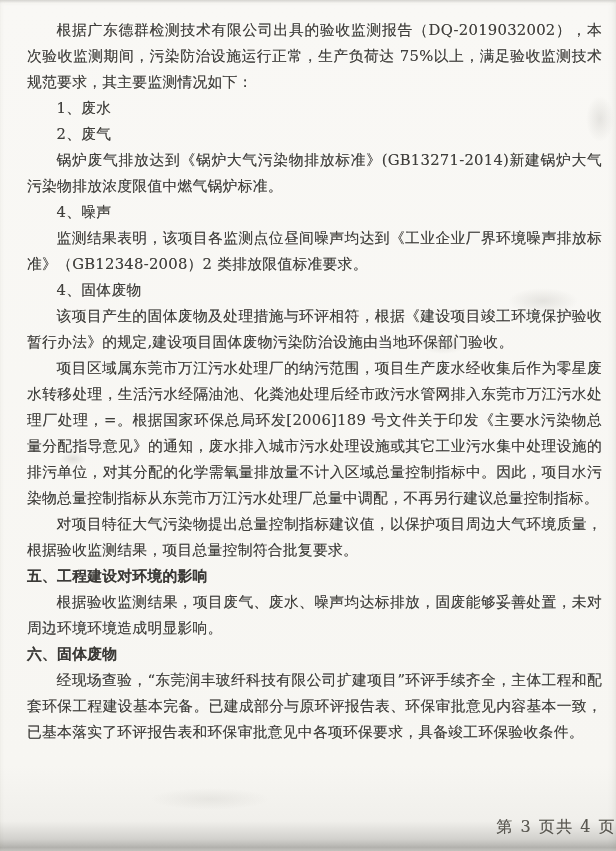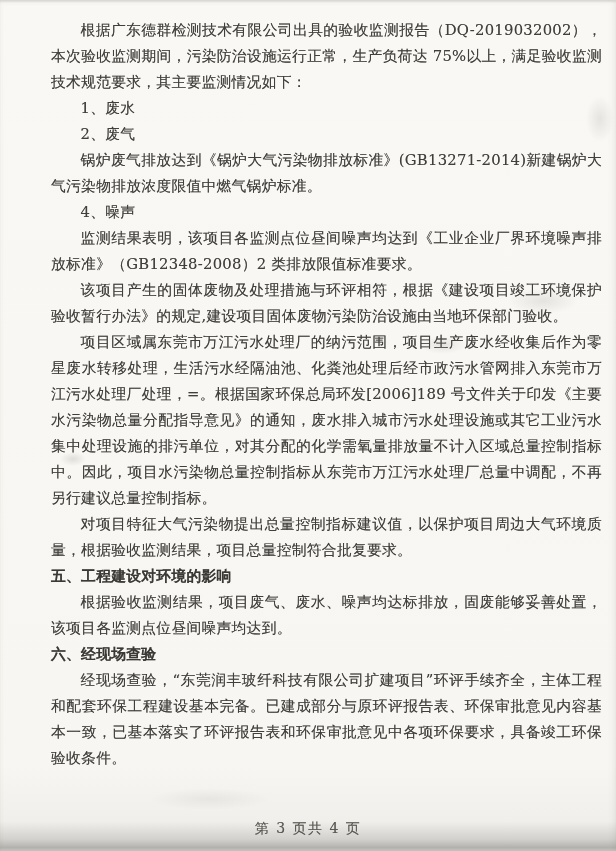--- a/index.html
+++ b/index.html
@@ -10,36 +10,35 @@
     background:linear-gradient(180deg,#f9f8f5 0%,#f7f6f2 90%,#f0efeb 96.5%,#d2d1cd 98.6%,#b4b3af 99.6%,#c9c8c4 100%);
     font-family:"DejaVu Serif","Liberation Serif",serif;
     color:#403f3c;
     overflow:hidden;
     box-shadow:inset -2px 0 6px rgba(120,118,112,0.10), inset 0 2px 3px rgba(150,148,142,0.10);
   }
   .doc-text{
     position:absolute;top:17px;left:27px;right:14px;
     text-align:justify;
     text-justify:inter-ideograph;
-    margin-left:24px;
   }
   p.line{
     margin:0;
     font-size:14.8px;
     line-height:26px;
     letter-spacing:0.25px;
     text-shadow:0 0 0.45px rgba(64,63,60,0.55);
   }
   p.body{text-indent:2em;}
   p.sub-item{text-indent:2em;}
   p.heading{font-weight:bold;color:#3a3936;}
   .footer{
     position:absolute;left:0;right:0;bottom:13px;
-    text-align:center;
-    font-size:14px;
+    text-align:right;
+    font-size:16px;
     color:#5a5852;
     letter-spacing:1.5px;
     text-shadow:0 0 0.4px rgba(90,88,82,0.5);
   }
   .smudge{
     position:absolute;border-radius:50%;
     background:radial-gradient(closest-side,rgba(125,122,115,0.16),rgba(125,122,115,0));
     pointer-events:none;
   }
   .s1{left:586px;top:96px;width:28px;height:46px;}
@@ -58,26 +57,27 @@
 <div class="page">
   <div class="top-edge"></div>
 
   <div class="doc-text">
       <p class="line body">根据广东德群检测技术有限公司出具的验收监测报告（DQ-2019032002），本次验收监测期间，污染防治设施运行正常，生产负荷达 75%以上，满足验收监测技术规范要求，其主要监测情况如下：</p>
       <p class="line sub-item">1、废水</p>
       <p class="line sub-item">2、废气</p>
       <p class="line body">锅炉废气排放达到《锅炉大气污染物排放标准》(GB13271-2014)新建锅炉大气污染物排放浓度限值中燃气锅炉标准。</p>
       <p class="line sub-item">4、噪声</p>
       <p class="line body">监测结果表明，该项目各监测点位昼间噪声均达到《工业企业厂界环境噪声排放标准》（GB12348-2008）2 类排放限值标准要求。</p>
+      <p class="line sub-item">4、固体废物</p>
       <p class="line body">该项目产生的固体废物及处理措施与环评相符，根据《建设项目竣工环境保护验收暂行办法》的规定,建设项目固体废物污染防治设施由当地环保部门验收。</p>
       <p class="line body">项目区域属东莞市万江污水处理厂的纳污范围，项目生产废水经收集后作为零星废水转移处理，生活污水经隔油池、化粪池处理后经市政污水管网排入东莞市万江污水处理厂处理，=。根据国家环保总局环发[2006]189 号文件关于印发《主要水污染物总量分配指导意见》的通知，废水排入城市污水处理设施或其它工业污水集中处理设施的排污单位，对其分配的化学需氧量排放量不计入区域总量控制指标中。因此，项目水污染物总量控制指标从东莞市万江污水处理厂总量中调配，不再另行建议总量控制指标。</p>
       <p class="line body">对项目特征大气污染物提出总量控制指标建议值，以保护项目周边大气环境质量，根据验收监测结果，项目总量控制符合批复要求。</p>
       <p class="line heading">五、工程建设对环境的影响</p>
-      <p class="line body">根据验收监测结果，项目废气、废水、噪声均达标排放，固废能够妥善处置，该项目各监测点位昼间噪声均达到。</p>
-      <p class="line heading">六、经现场查验</p>
+      <p class="line body">根据验收监测结果，项目废气、废水、噪声均达标排放，固废能够妥善处置，未对周边环境环境造成明显影响。</p>
+      <p class="line heading">六、固体废物</p>
       <p class="line body">经现场查验，“东莞润丰玻纤科技有限公司扩建项目”环评手续齐全，主体工程和配套环保工程建设基本完备。已建成部分与原环评报告表、环保审批意见内容基本一致，已基本落实了环评报告表和环保审批意见中各项环保要求，具备竣工环保验收条件。</p>
     </div>
 
   <div class="smudge s1"></div>
   <div class="smudge s2"></div>
   <div class="smudge s3"></div>
   <div class="smudge s4"></div>
   <div class="smudge s5"></div>
 
   <div class="footer">

